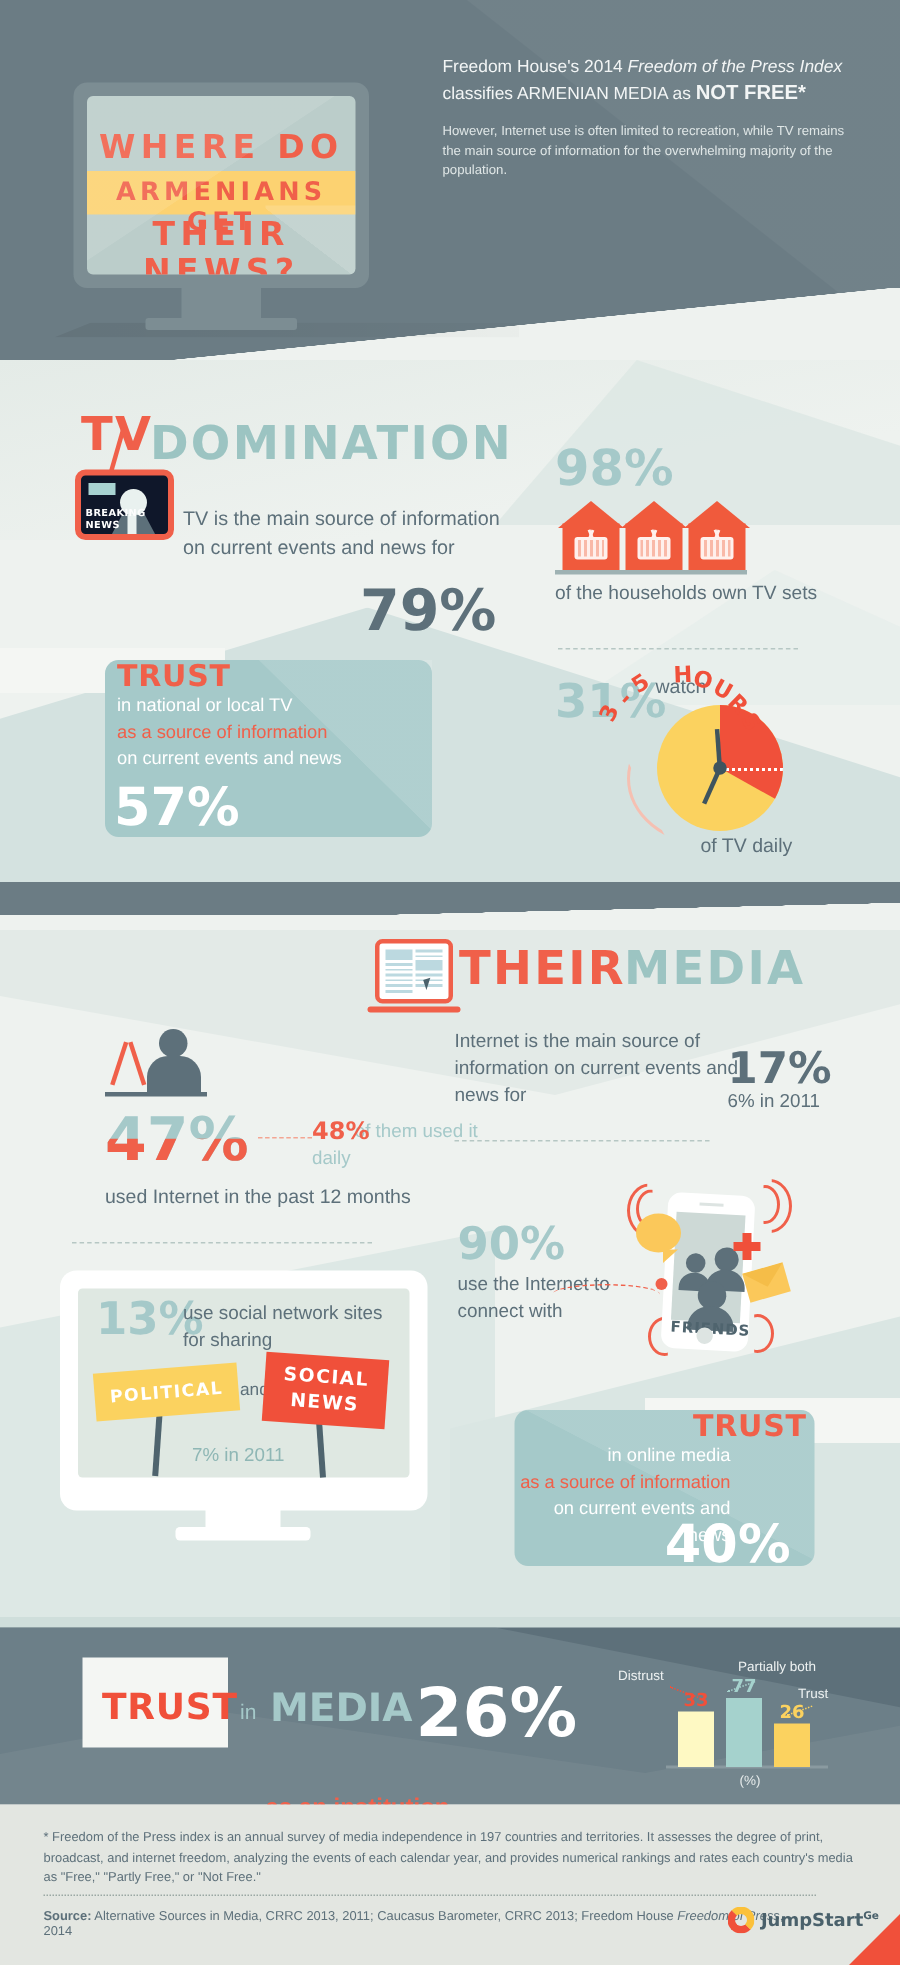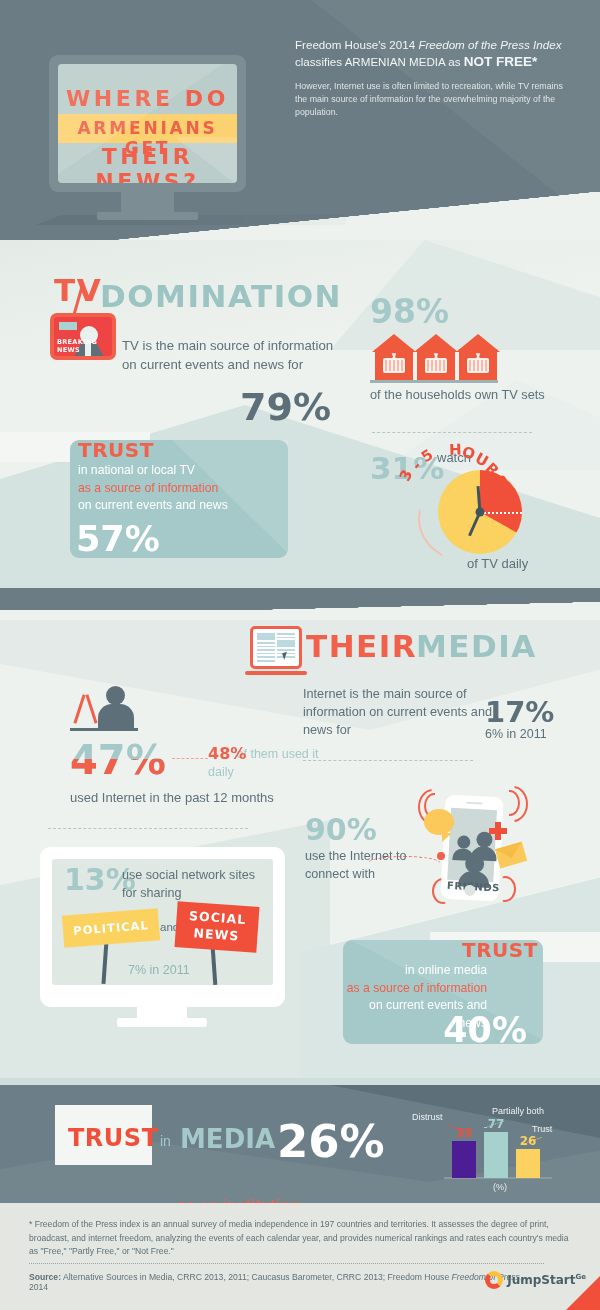--- a/index.html
+++ b/index.html
@@ -99,21 +99,21 @@
   .intro .big { font-size: 13.5px; font-weight: 700; }
   .intro .note { font-size: 8.8px; line-height: 13px; color: #dfe6e6; margin-top: 6px; }
 
   
   .sec-title { position: absolute; font-size: 31px; letter-spacing: 1.5px; font-weight: 700;
     font-family: "DejaVu Sans", sans-serif; }
   .t-teal { color: #9cc4c2; } .t-red { color: #f0604a; }
 
   
   .tvicon { position:absolute; left:50px; top:313px; width:66px; height:47px;
-     background:#ef4444; border:4px solid #f0604a; border-radius:7px; overflow:hidden; }
+     background:#0f172a; border:4px solid #f0604a; border-radius:7px; overflow:hidden; }
   .tvicon .band-b { position:absolute; left:5px; top:5px; width:18px; height:8px; background:#a8d3d2; }
   .tvicon .head { position:absolute; left:26px; top:9px; width:18px; height:18px; border-radius:50%; background:#e9f1ef; }
   .tvicon .body { position:absolute; left:18px; top:26px; width:34px; height:18px; background:#5d707a;
      clip-path: polygon(28% 0, 72% 0, 100% 100%, 0 100%); }
   .tvicon .tie { position:absolute; left:31px; top:26px; width:6px; height:17px; background:#e9f1ef; }
   .tvicon .news { position:absolute; left:3px; bottom:2px; font-size:6.5px; font-weight:700; color:#fdfdfd;
      letter-spacing:.3px; font-family:"DejaVu Sans", sans-serif; }
   .antenna { position:absolute; left:81px; top:285px; width:3px; height:34px; background:#f0604a;
      transform: rotate(16deg); transform-origin: top center; }
 
@@ -555,21 +555,21 @@
   <div class="bt-tab"></div>
   <div class="bt-trust">TRUST</div>
   <div class="bt-in">in</div>
   <div class="bt-media">MEDIA</div>
   <div class="bt-inst">as an institution</div>
   <div class="bt-26 big-stat">26%</div>
 
   <div class="chart" id="chart">
     <div class="bar-axis"></div>
     <div class="pct-axis">(%)</div>
-  <div class="bar" style="left: 12px; height: 36.96px; background: #4c1d95;">
+  <div class="bar" style="left: 12px; height: 36.96px; background: #fef9c3;">
         <div class="bar-val" style="color: rgb(240, 80, 58);">33</div>
       </div>
       <div class="lbl" style="left: -28px; top: 4px;">Distrust</div>
       <div class="lbl-line" style="left: 6px; top: 20px; width: 22px; border-top-color: rgb(240, 80, 58); transform: rotate(20deg);"></div>
       <div class="bar" style="left: 44px; height: 45.92px; background: rgb(165, 210, 205);">
         <div class="bar-val" style="color: rgb(165, 210, 205);">77</div>
       </div>
       <div class="lbl" style="left: 52px; top: -2px;">Partially both</div>
       <div class="lbl-line" style="left: 44px; top: 16px; width: 20px; border-top-color: rgb(165, 210, 205); transform: rotate(-20deg);"></div>
       <div class="bar" style="left: 76px; height: 29.12px; background: rgb(251, 210, 95);">

